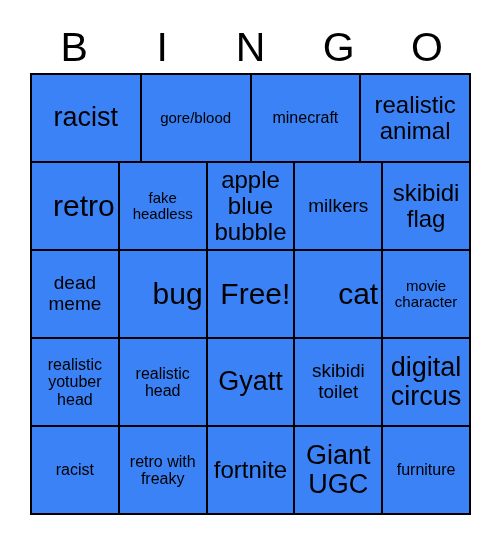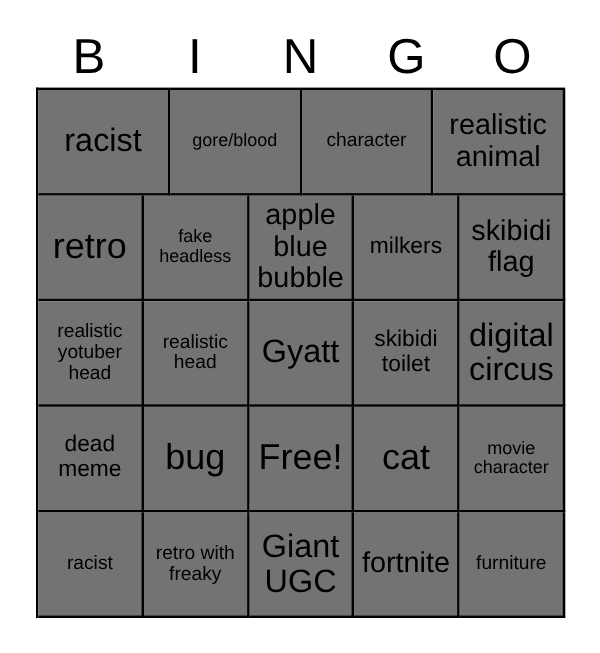--- a/index.html
+++ b/index.html
@@ -70,33 +70,33 @@
     flex: 1 1 0;
     min-width: 0;
     border-right: 2px solid #000000;
     border-bottom: 2px solid #000000;
     box-sizing: border-box;
     display: flex;
     align-items: center;
     justify-content: center;
     text-align: center;
     padding: 2px 3px;
-    background: #737373;
+    background: #3b82f6;
     line-height: 1.08;
     word-break: break-word;
     hyphens: none;
   }
   .cell-text {
     display: block;
     width: 100%;
     text-align: center;
   }
 
   
-  .fs-xl { font-size: 30px; }
+  .fs-xl { font-size: 30px; text-align: right; }
   .fs-lg { font-size: 27px; }
   .fs-md { font-size: 19px; }
   .fs-sm { font-size: 24px; }
   .fs-xs { font-size: 16px; }
   .fs-xxs { font-size: 15px; }
 </style>
 </head>
 <body>
 
 <div id="bingo-card">
@@ -112,21 +112,21 @@
   <div id="bingo-grid">
 
     <div class="bingo-row">
       <div class="bingo-cell">
           <span class="cell-text fs-lg">racist</span>
         </div>
       <div class="bingo-cell">
           <span class="cell-text fs-xxs">gore/blood</span>
         </div>
       <div class="bingo-cell">
-          <span class="cell-text fs-xs">character</span>
+          <span class="cell-text fs-xs">minecraft</span>
         </div>
       <div class="bingo-cell">
           <span class="cell-text fs-sm">realistic animal</span>
         </div>
     </div>
 
     <div class="bingo-row">
       <div class="bingo-cell">
           <span class="cell-text fs-xl">retro</span>
         </div>
@@ -139,66 +139,66 @@
       <div class="bingo-cell">
           <span class="cell-text fs-md">milkers</span>
         </div>
       <div class="bingo-cell">
           <span class="cell-text fs-sm">skibidi flag</span>
         </div>
     </div>
 
     <div class="bingo-row">
       <div class="bingo-cell">
+          <span class="cell-text fs-md">dead meme</span>
+        </div>
+      <div class="bingo-cell">
+          <span class="cell-text fs-xl">bug</span>
+        </div>
+      <div class="bingo-cell">
+          <span class="cell-text fs-xl">Free!</span>
+        </div>
+      <div class="bingo-cell">
+          <span class="cell-text fs-xl">cat</span>
+        </div>
+      <div class="bingo-cell">
+          <span class="cell-text fs-xxs">movie character</span>
+        </div>
+    </div>
+
+    <div class="bingo-row">
+      <div class="bingo-cell">
           <span class="cell-text fs-xs">realistic yotuber head</span>
         </div>
       <div class="bingo-cell">
           <span class="cell-text fs-xs">realistic head</span>
         </div>
       <div class="bingo-cell">
           <span class="cell-text fs-lg">Gyatt</span>
         </div>
       <div class="bingo-cell">
           <span class="cell-text fs-md">skibidi toilet</span>
         </div>
       <div class="bingo-cell">
           <span class="cell-text fs-lg">digital circus</span>
         </div>
     </div>
 
     <div class="bingo-row">
       <div class="bingo-cell">
-          <span class="cell-text fs-md">dead meme</span>
-        </div>
-      <div class="bingo-cell">
-          <span class="cell-text fs-xl">bug</span>
-        </div>
-      <div class="bingo-cell">
-          <span class="cell-text fs-xl">Free!</span>
-        </div>
-      <div class="bingo-cell">
-          <span class="cell-text fs-xl">cat</span>
-        </div>
-      <div class="bingo-cell">
-          <span class="cell-text fs-xxs">movie character</span>
-        </div>
-    </div>
-
-    <div class="bingo-row">
-      <div class="bingo-cell">
           <span class="cell-text fs-xs">racist</span>
         </div>
       <div class="bingo-cell">
           <span class="cell-text fs-xs">retro with freaky</span>
         </div>
       <div class="bingo-cell">
+          <span class="cell-text fs-sm">fortnite</span>
+        </div>
+      <div class="bingo-cell">
           <span class="cell-text fs-lg">Giant UGC</span>
-        </div>
-      <div class="bingo-cell">
-          <span class="cell-text fs-sm">fortnite</span>
         </div>
       <div class="bingo-cell">
           <span class="cell-text fs-xs">furniture</span>
         </div>
     </div>
 
   </div>
 </div>
 
 </body></html>

